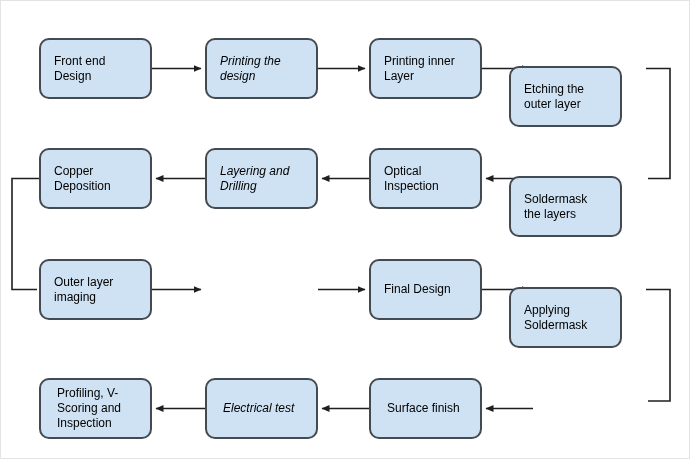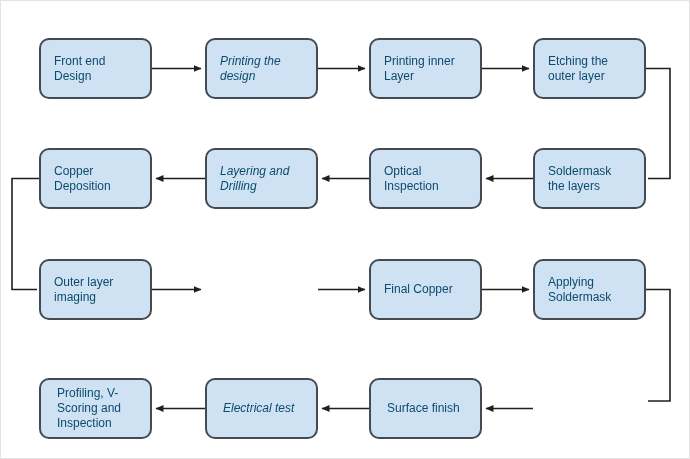--- a/index.html
+++ b/index.html
@@ -32,28 +32,28 @@
     background: #cfe2f3;
     border: 2px solid #434a52;
     border-radius: 10px;
     box-sizing: border-box;
     display: flex;
     align-items: center;
     padding-left: 13px;
     padding-right: 4px;
     font-size: 12px;
     line-height: 1.25;
-    color: #0c4a6e;
+    color: #000000;
     white-space: pre-line;
   }
   
   .c0 { left: 38px; }
   .c1 { left: 204px; font-style: italic; }
   .c2 { left: 368px; }
-  .c3 { left: 532px; }
+  .c3 { left: 508px; margin-top: 28px; }
   
   .r0 { top: 37px; }
   .r1 { top: 147px; }
   .r2 { top: 258px; }
   .r3 { top: 377px; padding-left: 16px; }
 </style>
 </head>
 <body>
 
 <div class="canvas">
@@ -103,21 +103,21 @@
 the layers</div>
   <div class="node r1 c2">Optical
 Inspection</div>
   <div class="node r1 c1">Layering and
 Drilling</div>
   <div class="node r1 c0">Copper
 Deposition</div>
 
   <div class="node r2 c0">Outer layer
 imaging</div>
-  <div class="node r2 c2">Final Copper</div>
+  <div class="node r2 c2">Final Design</div>
   <div class="node r2 c3">Applying
 Soldermask</div>
 
   <div class="node r3 c2">Surface finish</div>
   <div class="node r3 c1">Electrical test</div>
   <div class="node r3 c0">Profiling, V-
 Scoring and
 Inspection</div>
 
 </div>

